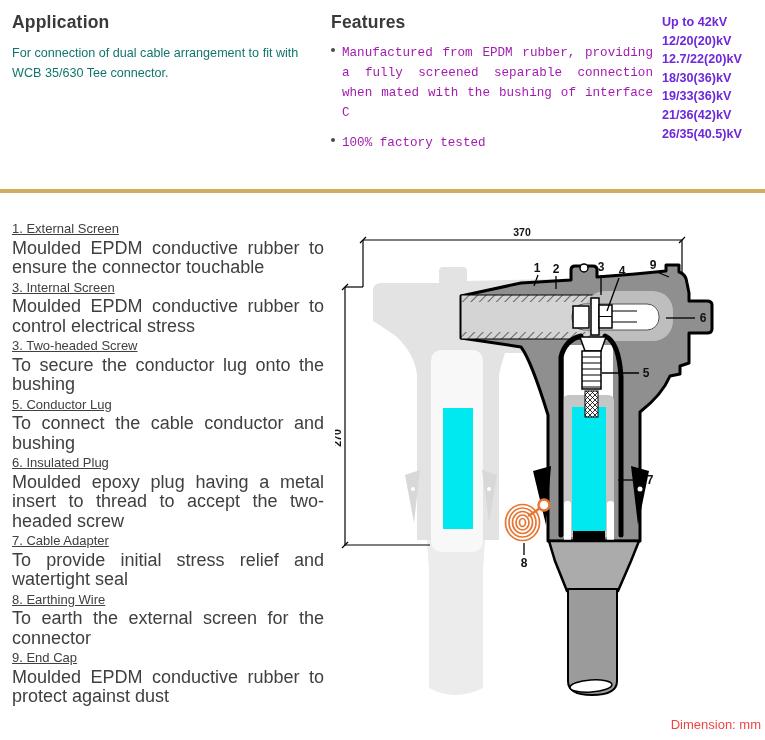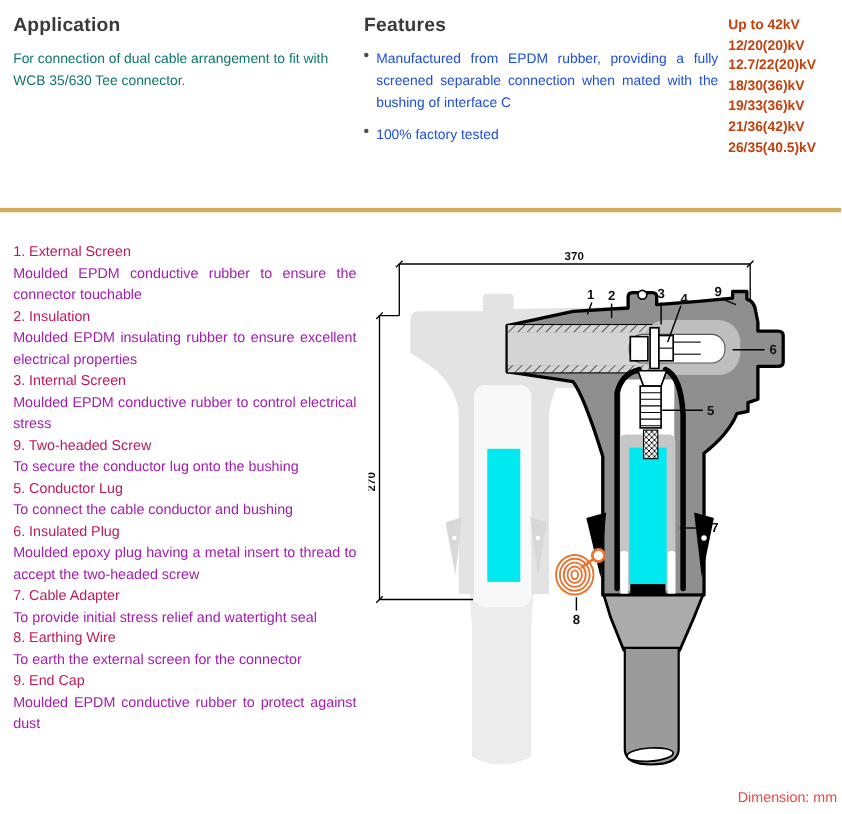--- a/index.html
+++ b/index.html
@@ -4,27 +4,27 @@
 <style>
   html,body{margin:0;padding:0;background:#fff;}
   .page{position:relative;width:765px;height:740px;background:#fff;overflow:hidden;
         font-family:"Liberation Sans",sans-serif;color:#4a4a4a;}
   h2{font-size:17.5px;font-weight:bold;color:#3a3a3a;margin:0 0 10px 0;letter-spacing:0.2px;}
   .col-app{position:absolute;left:12px;top:12px;width:302px;}
   .col-app .body{font-size:12.6px;line-height:1.6;color:#0f766e;}
   .col-feat{position:absolute;left:331px;top:12px;width:322px;}
   .bullet-row{display:flex;margin-bottom:9px;}
   .bullet-dot{flex:0 0 auto;width:4px;height:4px;border-radius:50%;background:#4a4a4a;margin:5px 7px 0 0;}
-  .b-text{font-size:12.6px;line-height:1.6;color:#1d4ed8;text-align:justify;}
+  .b-text{font-size:12.6px;line-height:1.6;color:#a21caf;text-align:justify;font-family:Liberation Mono, monospace;}
   .col-ratings{position:absolute;left:662px;top:13px;width:100px;font-size:12.6px;font-weight:bold;
-               color:#c2410c;line-height:18.6px;white-space:nowrap;}
+               color:#6d28d9;line-height:18.6px;white-space:nowrap;}
   .divider{position:absolute;left:0;top:189px;width:765px;height:3.5px;background:#D2AC5F;}
   .design{position:absolute;left:12px;top:219px;width:312px;}
-  .design .d-title{font-size:13px;line-height:19.5px;color:#be185d;}
-  .design .d-desc{font-size:13px;line-height:19.5px;color:#a21caf;text-align:justify;}
+  .design .d-title{font-size:13px;line-height:19.5px;color:#404040;text-decoration:underline;}
+  .design .d-desc{font-size:18px;line-height:19.5px;color:#404040;text-align:justify;}
   .diagram{position:absolute;left:335px;top:225px;width:430px;height:490px;}
   .dim-note{position:absolute;right:4px;top:717px;font-size:13px;color:#ef4444;}
   svg text{font-family:"Liberation Sans",sans-serif;font-weight:bold;fill:#111;}
 </style>
 </head>
 <body>
 
 <div class="page">
 
   <div class="col-app">
@@ -55,29 +55,25 @@
   </div>
 
   <div class="divider"></div>
 
   <div class="design">
     <div>
       <div class="d-title">1. External Screen</div>
       <div class="d-desc">Moulded EPDM conductive rubber to ensure the connector touchable</div>
     </div>
     <div>
-      <div class="d-title">2. Insulation</div>
-      <div class="d-desc">Moulded EPDM insulating rubber to ensure excellent electrical properties</div>
-    </div>
-    <div>
       <div class="d-title">3. Internal Screen</div>
       <div class="d-desc">Moulded EPDM conductive rubber to control electrical stress</div>
     </div>
     <div>
-      <div class="d-title">9. Two-headed Screw</div>
+      <div class="d-title">3. Two-headed Screw</div>
       <div class="d-desc">To secure the conductor lug onto the bushing</div>
     </div>
     <div>
       <div class="d-title">5. Conductor Lug</div>
       <div class="d-desc">To connect the cable conductor and bushing</div>
     </div>
     <div>
       <div class="d-title">6. Insulated Plug</div>
       <div class="d-desc">Moulded epoxy plug having a metal insert to thread to accept the two-headed screw</div>
     </div>

